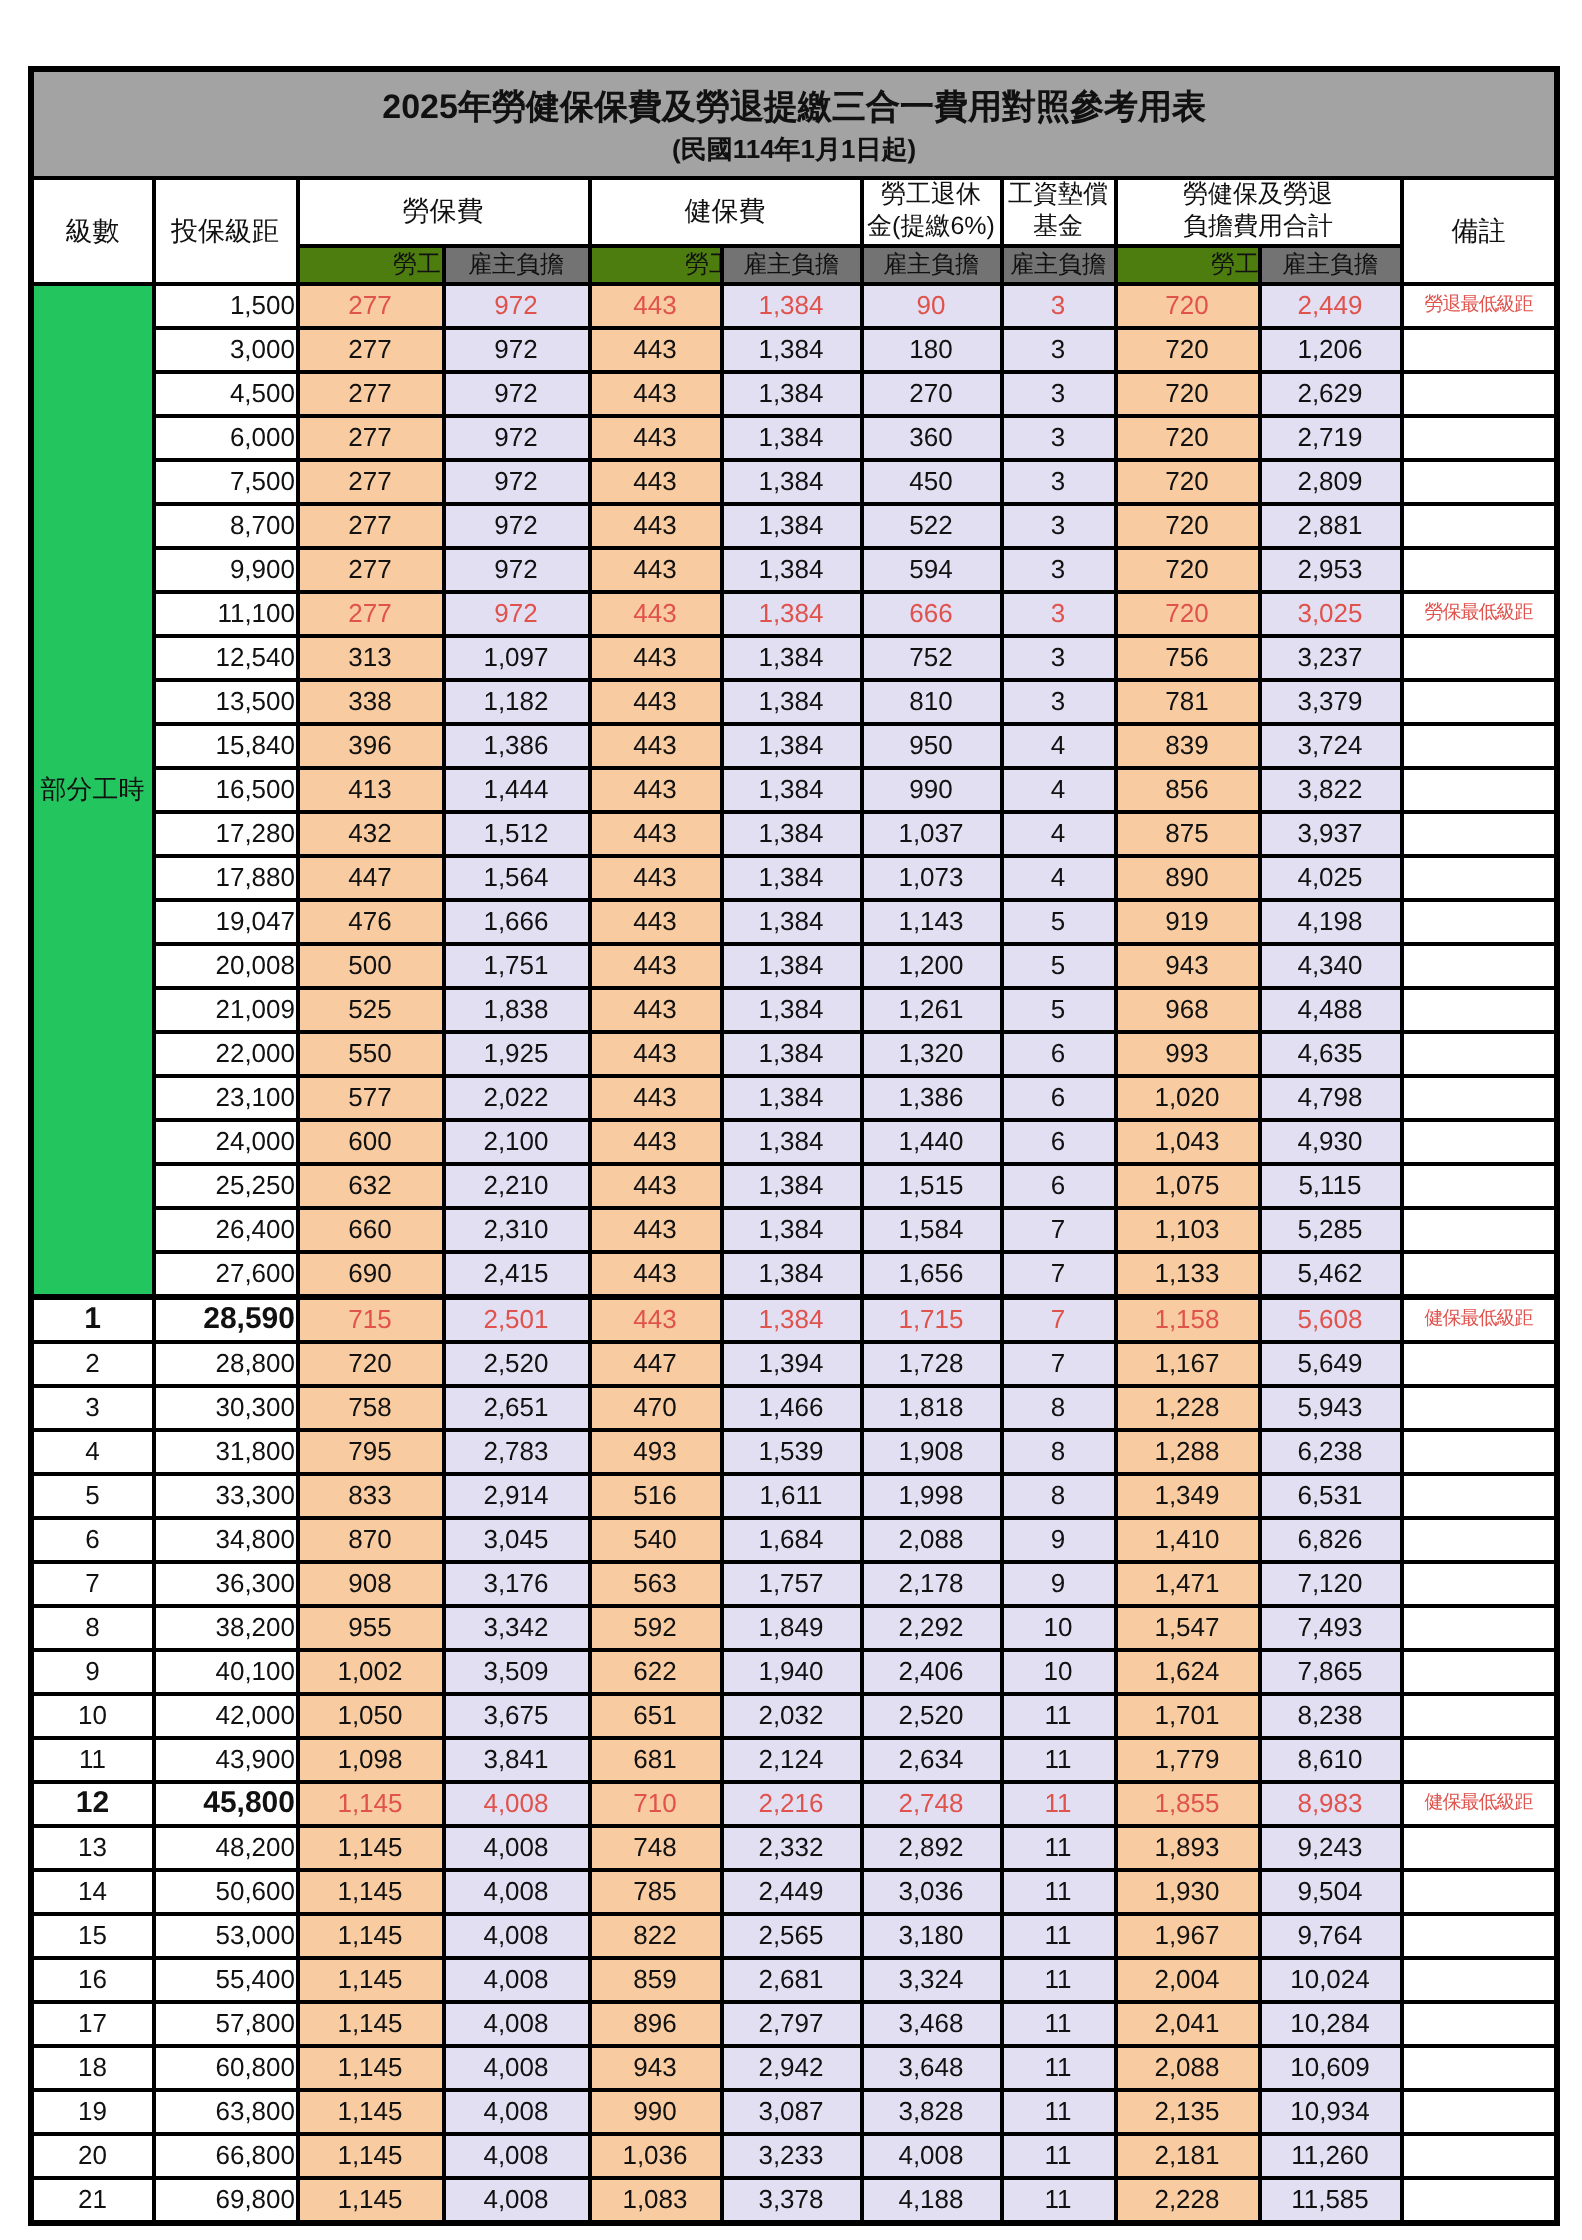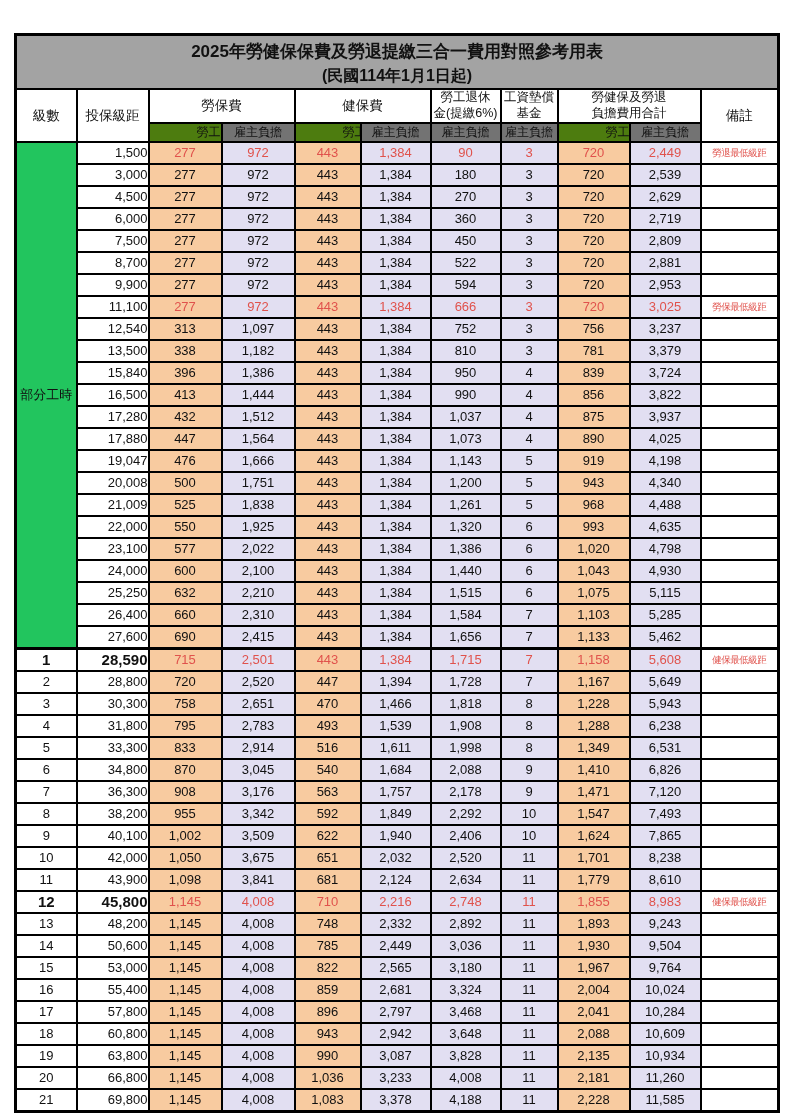--- a/index.html
+++ b/index.html
@@ -20,21 +20,21 @@
     border:2px solid #000;
     text-align:center;
     vertical-align:middle;
     padding:0;
     overflow:hidden;
     white-space:nowrap;
   }
   
   .title-cell{height:52px;background:#a3a3a3;}
   .title-line1{font-size:17px;font-weight:bold;line-height:1.55;}
-  .title-line2{font-size:16px;font-weight:bold;line-height:1.2;}
+  .title-line2{font-size:13px;font-weight:bold;line-height:1.2;}
   
   thead th{font-weight:normal;background:#fff;}
   .hdr-main{height:32px;font-size:13.5px;}
   .hdr-two-line{font-size:12.5px;white-space:pre-line;line-height:1.25;}
   .hdr-sub{height:17px;font-size:12px;}
   .bg-emp{background:#4d7c0f;padding-left:47px;}
   .bg-er{background:#737373;}
   
   tbody td{height:20px;font-size:13px;line-height:20px;background:#fff;}
   tbody td.emp{background:#f8cba0;}
@@ -112,21 +112,21 @@
         </tr>
         <tr class="">
           <td class="bracket-cell">3,000</td>
           <td class="emp val">277</td>
           <td class="er val">972</td>
           <td class="emp val">443</td>
           <td class="er val">1,384</td>
           <td class="er val">180</td>
           <td class="er val">3</td>
           <td class="emp val">720</td>
-          <td class="er val">2,539</td>
+          <td class="er val">1,206</td>
           <td class="remark-cell"></td>
         </tr>
         <tr class="">
           <td class="bracket-cell">4,500</td>
           <td class="emp val">277</td>
           <td class="er val">972</td>
           <td class="emp val">443</td>
           <td class="er val">1,384</td>
           <td class="er val">270</td>
           <td class="er val">3</td>

